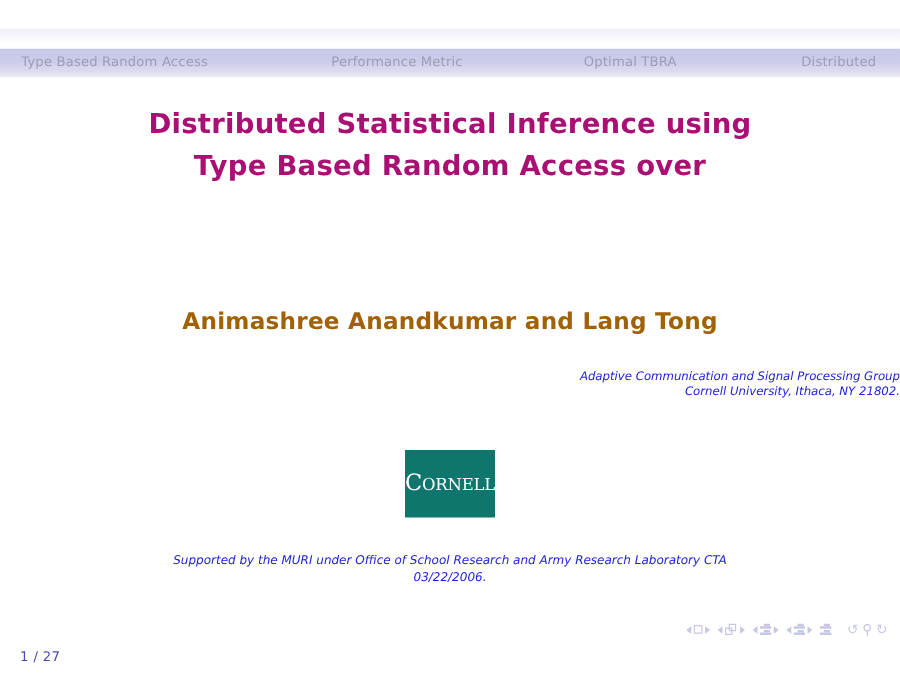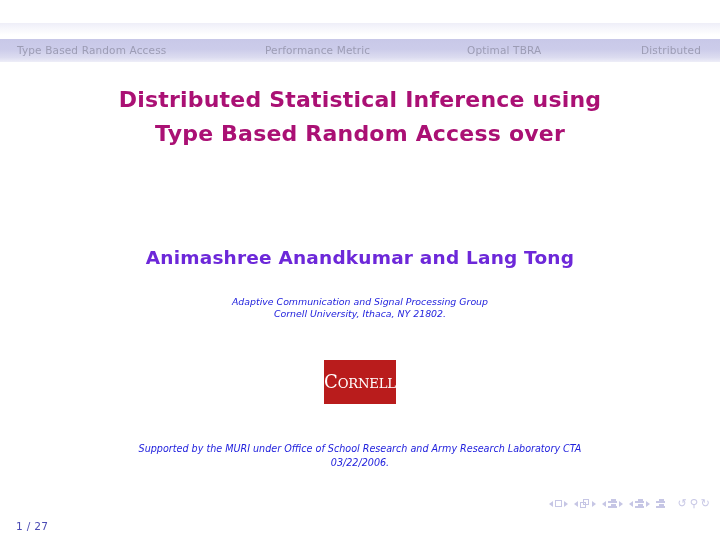--- a/index.html
+++ b/index.html
@@ -64,53 +64,53 @@
     letter-spacing: 0.2px;
   }
 
   
   .authors {
     position: absolute;
     top: 247px;
     left: 0;
     width: 720px;
     text-align: center;
-    color: #6d28d9;
+    color: #a16207;
     font-size: 18.5px;
     font-weight: bold;
     letter-spacing: 0.2px;
   }
 
   
   .affiliation {
     position: absolute;
     top: 296px;
     left: 0;
     width: 720px;
-    text-align: center;
+    text-align: right;
     color: #2222dd;
     font-size: 9.4px;
     font-style: italic;
     line-height: 12.4px;
   }
   .affiliation div { white-space: nowrap; }
 
   
   .logo-wrap {
     position: absolute;
     top: 360px;
     left: 0;
     width: 720px;
     display: flex;
     justify-content: center;
   }
   .cornell-logo {
     width: 72px;
-    height: 44px;
-    background: #b91c1c;
+    height: 54px;
+    background: #0f766e;
     position: relative;
     display: flex;
     align-items: center;
     justify-content: center;
   }
   .cornell-logo .word {
     color: #ffffff;
     font-family: "DejaVu Serif", "Liberation Serif", serif;
     font-size: 15px;
     line-height: 1;

